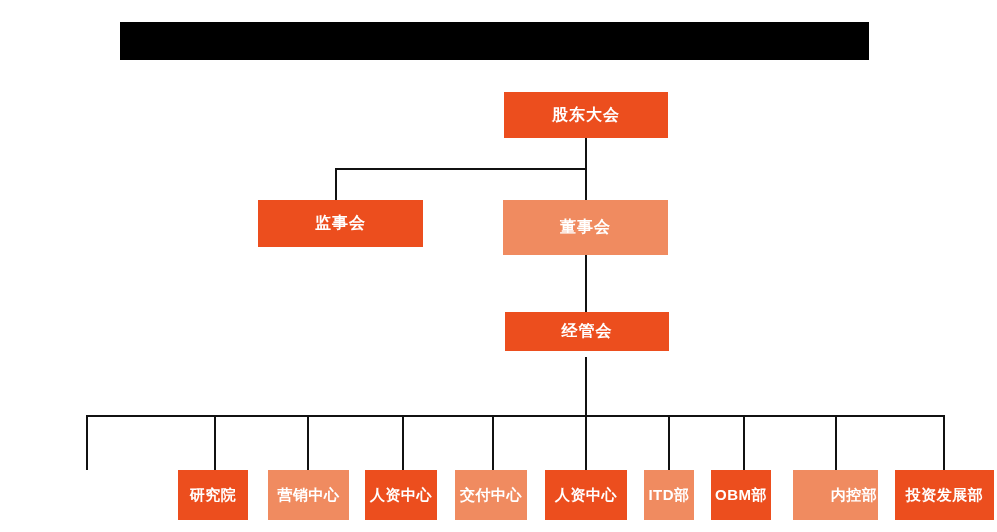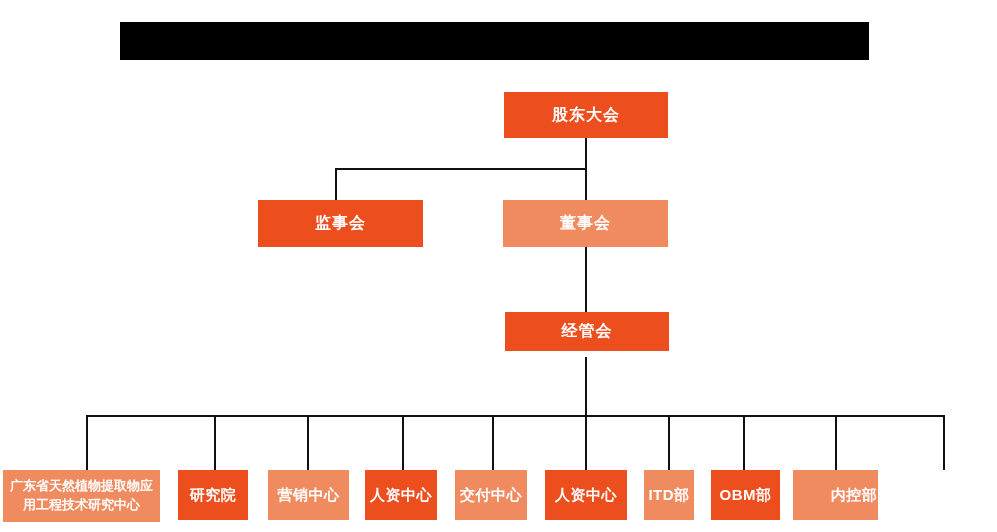--- a/index.html
+++ b/index.html
@@ -33,34 +33,34 @@
     letter-spacing: 1px;
     box-sizing: border-box;
   }
   .node.primary   { background: var(--primary, #EC4E1E); }
   .node.secondary { background: var(--secondary, #F08B60); }
 
   
   .n-shareholders { left: 504px; top: 92px;  width: 164px; height: 46px; }
   
   .n-supervisory  { left: 258px; top: 200px; width: 165px; height: 47px; }
-  .n-board        { left: 503px; top: 200px; width: 165px; height: 47px; }
+  .n-board        { left: 503px; top: 200px; width: 165px; height: 55px; }
   
   .n-management   { left: 505px; top: 312px; width: 164px; height: 39px; }
 
   
   .dept { top: 470px; height: 50px; font-size: 15px; letter-spacing: 0.5px; }
   .n-dept-0 { left: 3px;   width: 157px; height: 52px; font-size: 13px; letter-spacing: 0; line-height: 1.45; padding: 0 5px; }
   .n-dept-1 { left: 178px; width: 70px; }
   .n-dept-2 { left: 268px; width: 81px; }
   .n-dept-3 { left: 365px; width: 72px; }
   .n-dept-4 { left: 455px; width: 72px; }
   .n-dept-5 { left: 545px; width: 82px; }
   .n-dept-6 { left: 644px; width: 50px; }
-  .n-dept-7 { left: 711px; width: 69px; }
+  .n-dept-7 { left: 711px; width: 60px; }
   .n-dept-8 { left: 793px; width: 85px; padding-left: 37px; }
   .n-dept-9 { left: 895px; width: 99px; }
 
   
   .line { position: absolute; background: var(--line, #111111); }
   .v { width: 2px; }
   .h { height: 2px; }
 
   .l-root-stem   { left: 585px; top: 138px; height: 62px; }  
   .l-h1          { left: 335px; top: 168px; width: 251px; }  
@@ -112,23 +112,20 @@
     <span>监事会</span>
   </div>
   <div class="node secondary n-board">
     <span>董事会</span>
   </div>
 
   <div class="node primary n-management">
     <span>经管会</span>
   </div>
 
-  <div class="node secondary dept n-dept-0">
-    <span>广东省天然植物提取物应用工程技术研究中心</span>
-  </div>
   <div class="node primary dept n-dept-1">
     <span>研究院</span>
   </div>
   <div class="node secondary dept n-dept-2">
     <span>营销中心</span>
   </div>
   <div class="node primary dept n-dept-3">
     <span>人资中心</span>
   </div>
   <div class="node secondary dept n-dept-4">
@@ -139,14 +136,17 @@
   </div>
   <div class="node secondary dept n-dept-6">
     <span>ITD部</span>
   </div>
   <div class="node primary dept n-dept-7">
     <span>OBM部</span>
   </div>
   <div class="node secondary dept n-dept-8">
     <span>内控部</span>
   </div>
+  <div class="node primary dept n-dept-9">
+    <span>投资发展部</span>
+  </div>
 
 </div>
 
 </body></html>

